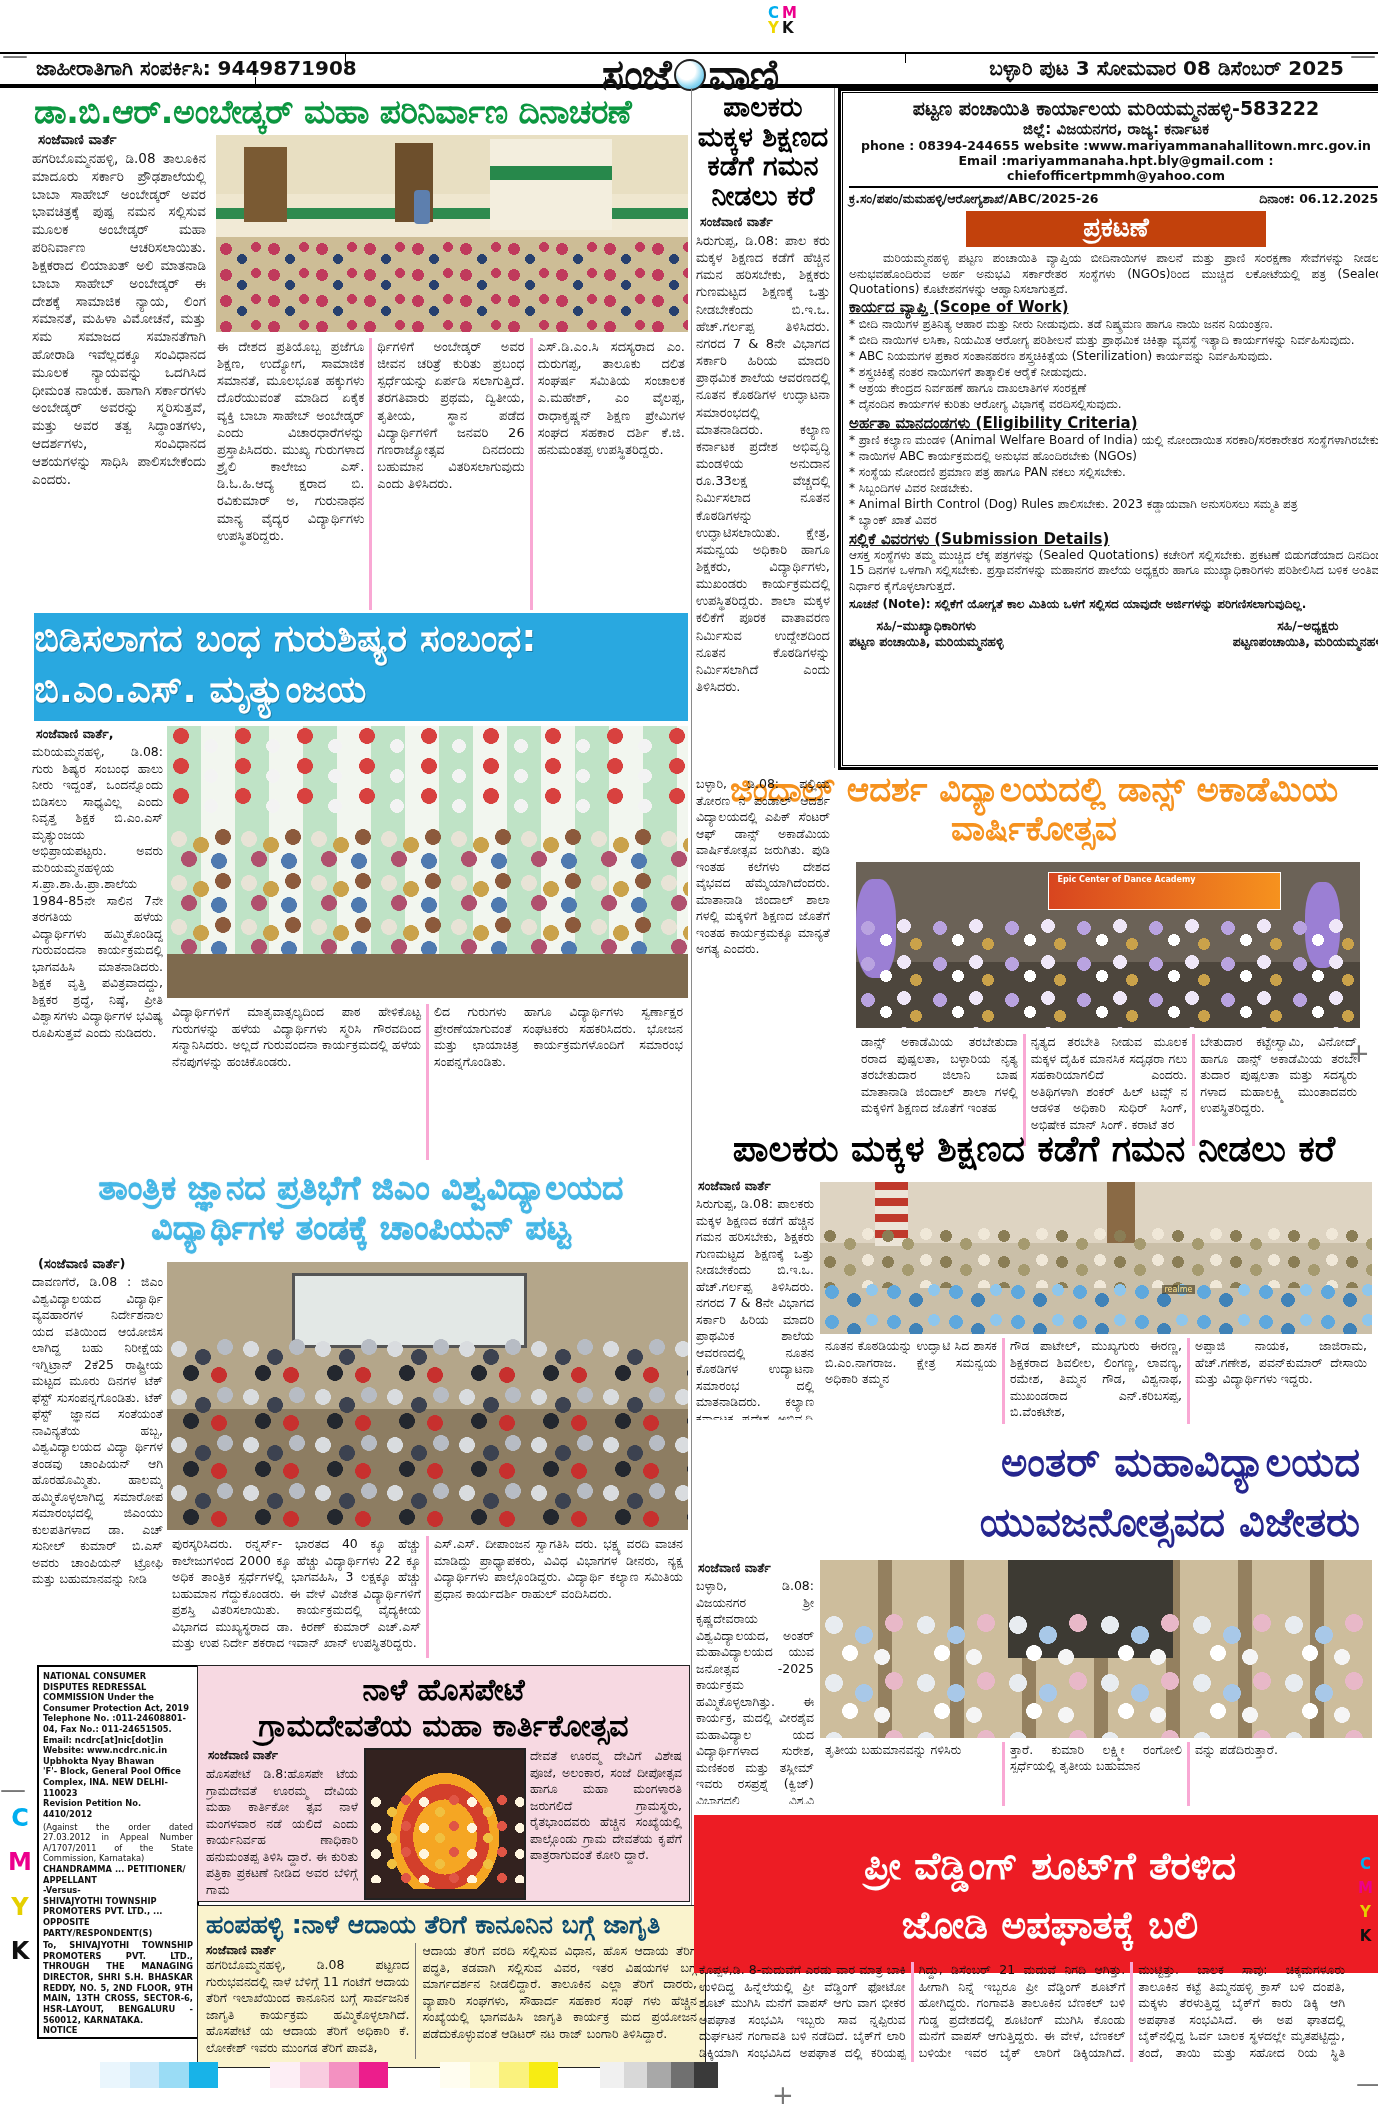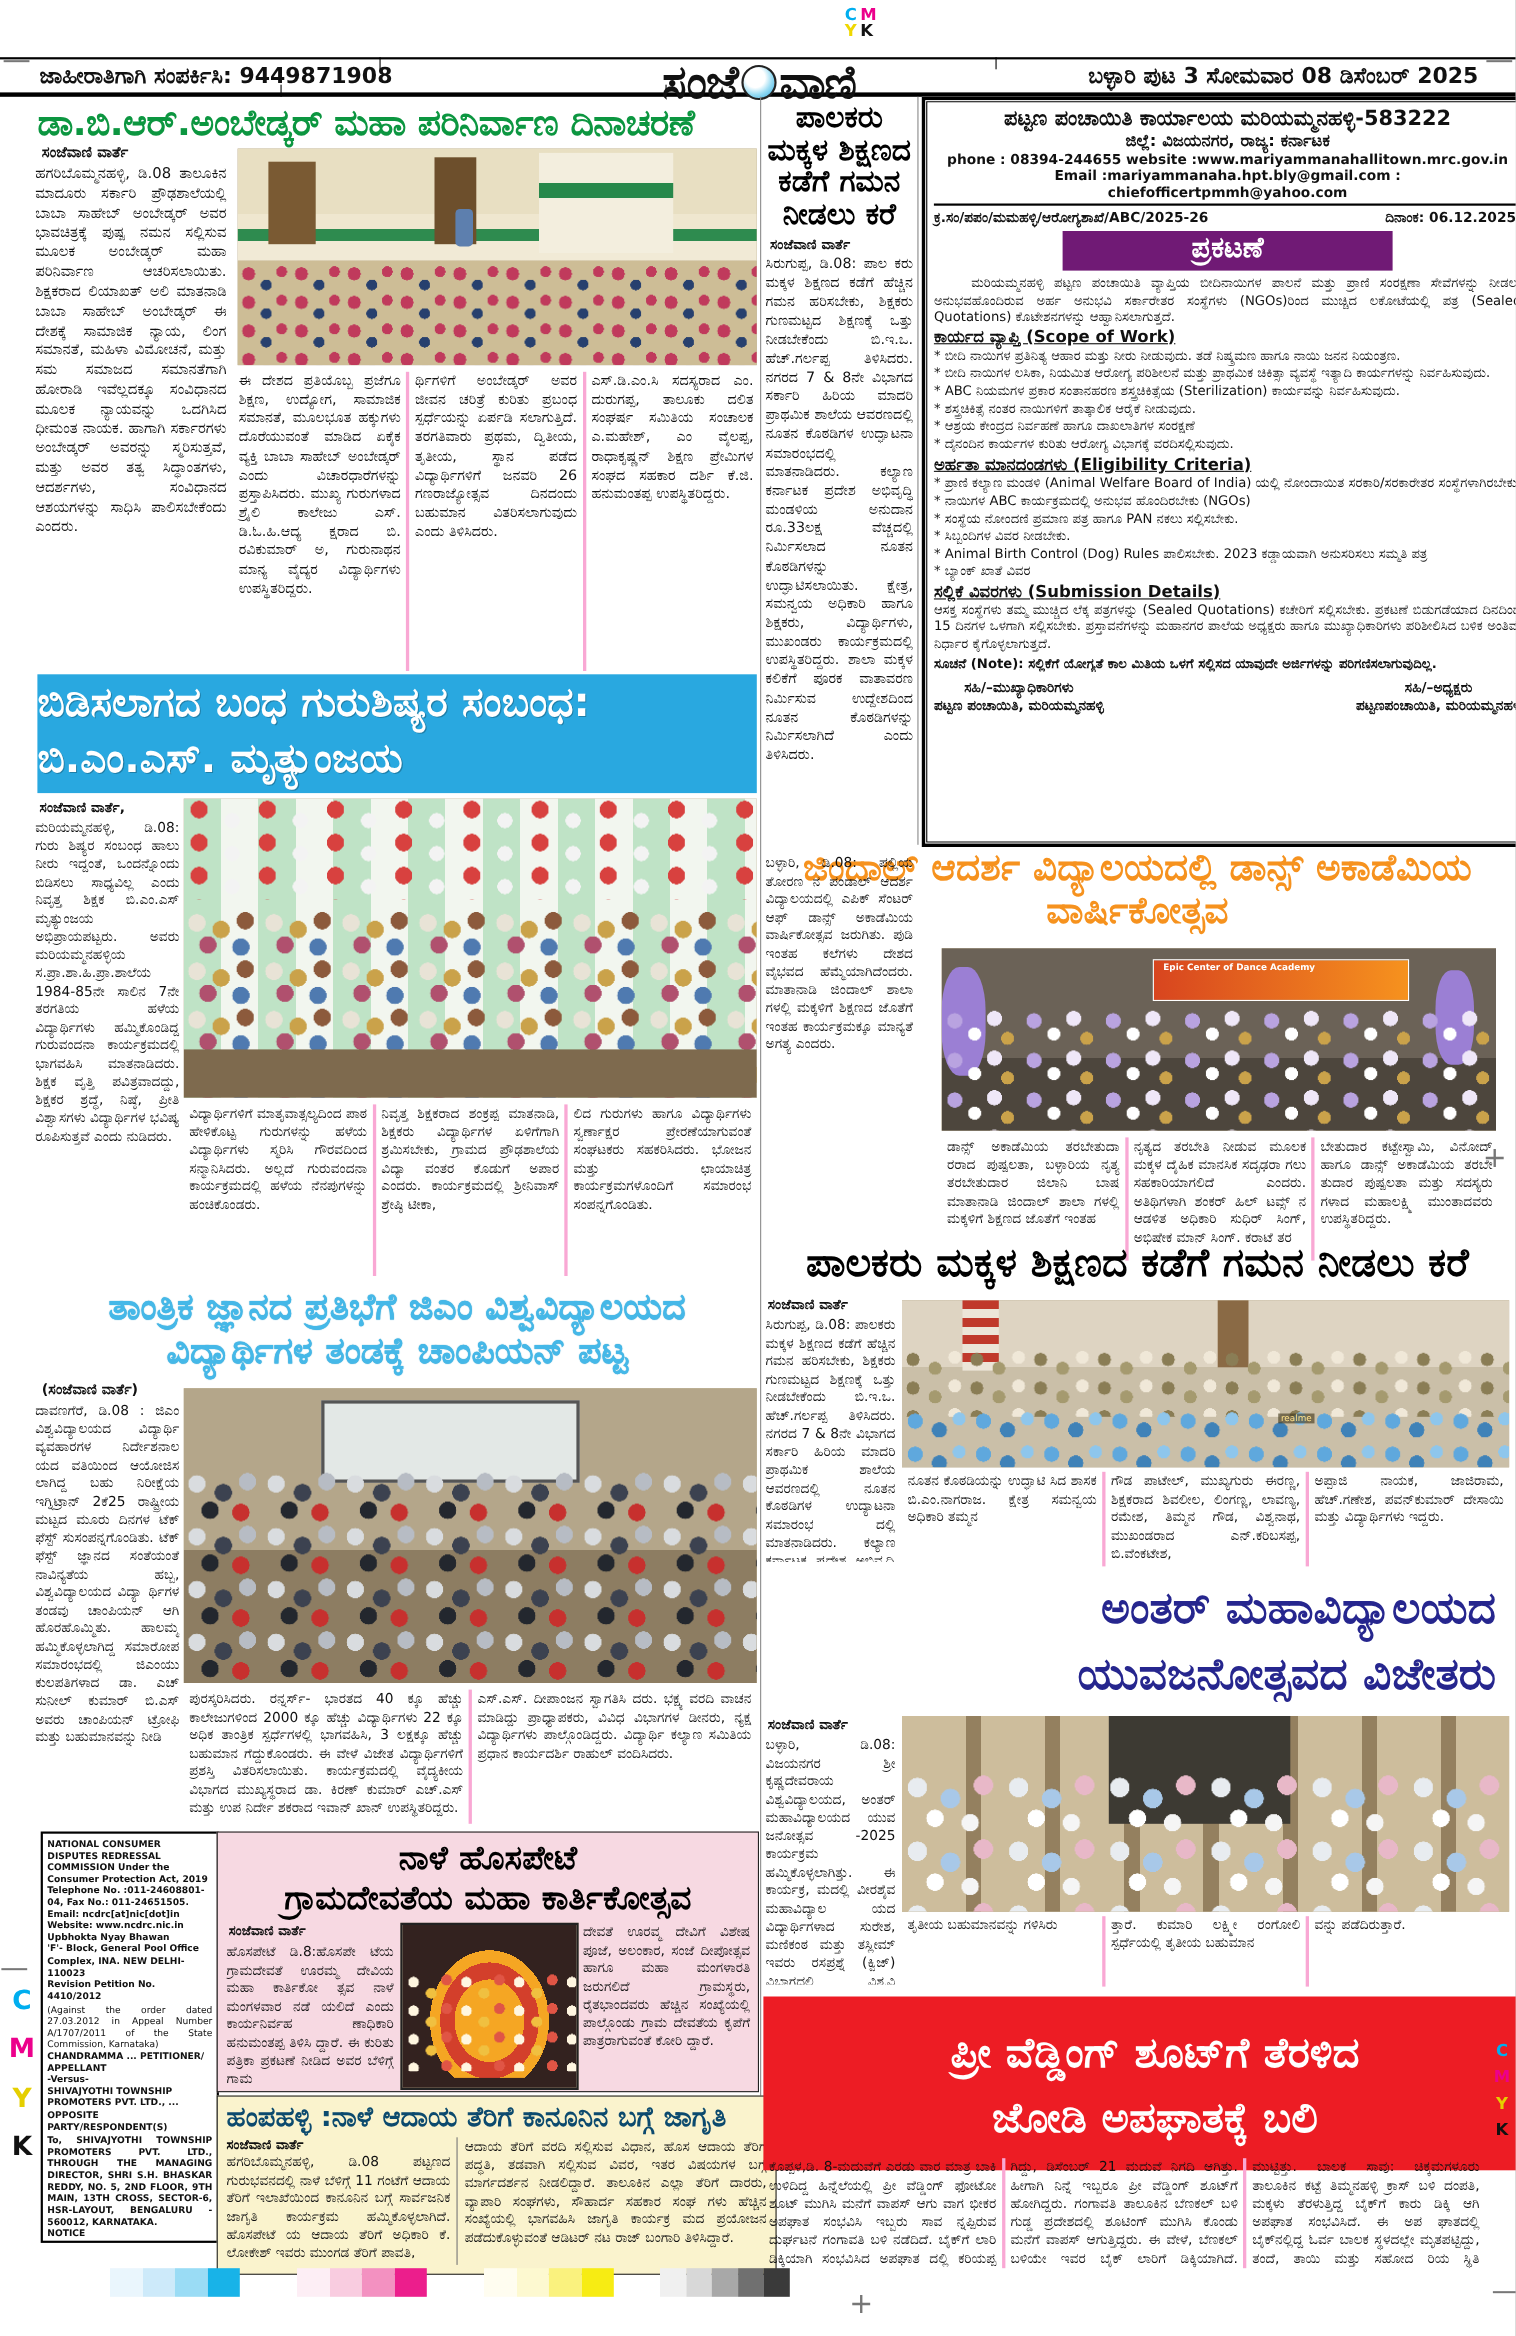--- a/index.html
+++ b/index.html
@@ -25,21 +25,21 @@
   .hF{color:#000;font-weight:900;font-size:36px;text-align:center;white-space:nowrap}
   .hG{color:#26268e;font-weight:900;font-size:40px;line-height:1.5;text-align:right}
   .banR{background:#ed1c24;color:#fff;font-weight:900;font-size:38px;line-height:1.55;text-align:center}
   .hPink{color:#000;font-weight:900;font-size:30px;line-height:1.2;text-align:center}
   .hYel{color:#0c4a6e;font-weight:900;font-size:25px;white-space:nowrap}
   
   #adbox{border:3px solid #000;background:#fff;box-shadow:inset 0 0 0 1px #fff, inset 0 0 0 2px #000}
   #adbox .hd{text-align:center;font-weight:900}
   .adsec{font-weight:900;text-decoration:underline;font-size:15px}
   .adit{display:block;font-size:12px;line-height:1.25;text-align:left;margin:1px 0}
-  .adbanner{background:#701a75;color:#fff;font-weight:900;font-size:26px;text-align:center;line-height:1.3}
+  .adbanner{background:#c2410c;color:#fff;font-weight:900;font-size:26px;text-align:center;line-height:1.3}
   
   #notice{border:2px solid #000;padding:4px 4px;font-size:8.3px;line-height:1.28;overflow:hidden}
   #notice .c{font-weight:bold}
   #notice .j{text-align:justify;margin-top:2px}
   
   #pinkbox{background:#f7d9e2;border:1.5px solid #222}
   #yelbox{background:#faf3cd;border:1.5px solid #222}
   
   .photo{position:absolute;overflow:hidden;background:#b9ab8c}
   .photo i{position:absolute;display:block}
@@ -163,21 +163,20 @@
        radial-gradient(circle 8px at 12px 10px,#e8e3d6 97%,transparent),
        radial-gradient(circle 8px at 34px 16px,#caa24a 97%,transparent),
        radial-gradient(circle 8px at 56px 8px,#8c5a3c 97%,transparent),
        radial-gradient(circle 8px at 22px 30px,#b0506e 97%,transparent),
        radial-gradient(circle 8px at 52px 32px,#4f7ab0 97%,transparent);
        background-size:70px 44px"></i>
     <i style="left:0;right:0;bottom:0;height:16%;background:#7e6a4e"></i>
   </div>
   <div class="abs cols" style="left:167px;top:1004px;width:521px;height:156px">
     <div class="kn" style="font-size:12.5px">ವಿದ್ಯಾರ್ಥಿಗಳಿಗೆ ಮಾತೃವಾತ್ಸಲ್ಯದಿಂದ ಪಾಠ ಹೇಳಿಕೊಟ್ಟ ಗುರುಗಳನ್ನು ಹಳೆಯ ವಿದ್ಯಾರ್ಥಿಗಳು ಸ್ಮರಿಸಿ ಗೌರವದಿಂದ ಸನ್ಮಾನಿಸಿದರು. ಅಲ್ಲದೆ ಗುರುವಂದನಾ ಕಾರ್ಯಕ್ರಮದಲ್ಲಿ ಹಳೆಯ ನೆನಪುಗಳನ್ನು ಹಂಚಿಕೊಂಡರು.</div>
-    <div class="kn" style="font-size:12.5px">ನಿವೃತ್ತ ಶಿಕ್ಷಕರಾದ ಶಂಕ್ರಪ್ಪ ಮಾತನಾಡಿ, ಶಿಕ್ಷಕರು ವಿದ್ಯಾರ್ಥಿಗಳ ಏಳಿಗೆಗಾಗಿ ಶ್ರಮಿಸಬೇಕು, ಗ್ರಾಮದ ಪ್ರೌಢಶಾಲೆಯ ವಿದ್ಯಾ ವಂತರ ಕೊಡುಗೆ ಅಪಾರ ಎಂದರು. ಕಾರ್ಯಕ್ರಮದಲ್ಲಿ ಶ್ರೀನಿವಾಸ್ ಶ್ರೇಷ್ಠಿ ಟೀಕಾ,</div>
     <div class="kn" style="font-size:12.5px">ಲಿದ ಗುರುಗಳು ಹಾಗೂ ವಿದ್ಯಾರ್ಥಿಗಳು ಸ್ವರ್ಣಾಕ್ಷರ ಪ್ರೇರಣೆಯಾಗುವಂತೆ ಸಂಘಟಕರು ಸಹಕರಿಸಿದರು. ಭೋಜನ ಮತ್ತು ಛಾಯಾಚಿತ್ರ ಕಾರ್ಯಕ್ರಮಗಳೊಂದಿಗೆ ಸಮಾರಂಭ ಸಂಪನ್ನಗೊಂಡಿತು.</div>
   </div>
 
   <div class="abs hE" style="left:34px;top:1168px;width:654px">ತಾಂತ್ರಿಕ ಜ್ಞಾನದ ಪ್ರತಿಭೆಗೆ ಜಿಎಂ ವಿಶ್ವವಿದ್ಯಾಲಯದ ವಿದ್ಯಾರ್ಥಿಗಳ ತಂಡಕ್ಕೆ ಚಾಂಪಿಯನ್ ಪಟ್ಟ</div>
   <div class="abs by" style="left:38px;top:1256px;font-size:13px">(ಸಂಜೆವಾಣಿ ವಾರ್ತೆ)</div>
   <div class="abs kn" style="left:32px;top:1274px;width:131px;height:382px;font-size:12.5px">ದಾವಣಗೆರೆ, ಡಿ.08 : ಜಿಎಂ ವಿಶ್ವವಿದ್ಯಾಲಯದ ವಿದ್ಯಾರ್ಥಿ ವ್ಯವಹಾರಗಳ ನಿರ್ದೇಶನಾಲ ಯದ ವತಿಯಿಂದ ಆಯೋಜಿಸ ಲಾಗಿದ್ದ ಬಹು ನಿರೀಕ್ಷೆಯ ಇಗ್ನಿಟ್ರಾನ್ 2ಕೆ25 ರಾಷ್ಟ್ರೀಯ ಮಟ್ಟದ ಮೂರು ದಿನಗಳ ಟೆಕ್ ಫೆಸ್ಟ್ ಸುಸಂಪನ್ನಗೊಂಡಿತು. ಟೆಕ್ ಫೆಸ್ಟ್ ಜ್ಞಾನದ ಸಂತೆಯಂತೆ ನಾವಿನ್ಯತೆಯ ಹಬ್ಬ, ವಿಶ್ವವಿದ್ಯಾಲಯದ ವಿದ್ಯಾ ರ್ಥಿಗಳ ತಂಡವು ಚಾಂಪಿಯನ್ ಆಗಿ ಹೊರಹೊಮ್ಮಿತು. ಹಾಲಮ್ಮ ಹಮ್ಮಿಕೊಳ್ಳಲಾಗಿದ್ದ ಸಮಾರೋಪ ಸಮಾರಂಭದಲ್ಲಿ ಜಿಎಂಯು ಕುಲಪತಿಗಳಾದ ಡಾ. ಎಚ್ ಸುನೀಲ್ ಕುಮಾರ್ ಬಿ.ಎಸ್ ಅವರು ಚಾಂಪಿಯನ್ ಟ್ರೋಫಿ ಮತ್ತು ಬಹುಮಾನವನ್ನು ನೀಡಿ</div>
 
   <div class="photo" style="left:167px;top:1262px;width:521px;height:268px">
     <i style="inset:0;background:linear-gradient(180deg,#b4a68a 0 55%,#8d7d62 55% 100%)"></i>
     <i style="left:24%;top:4%;width:44%;height:26%;background:#e3e8e6;border:3px solid #555"></i>

